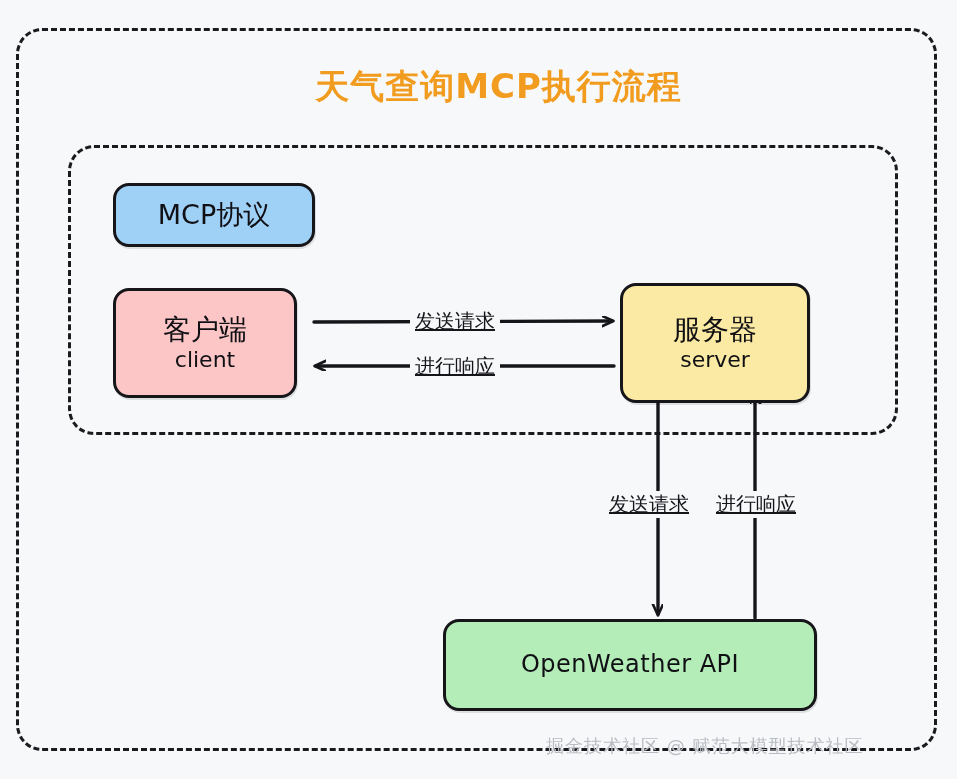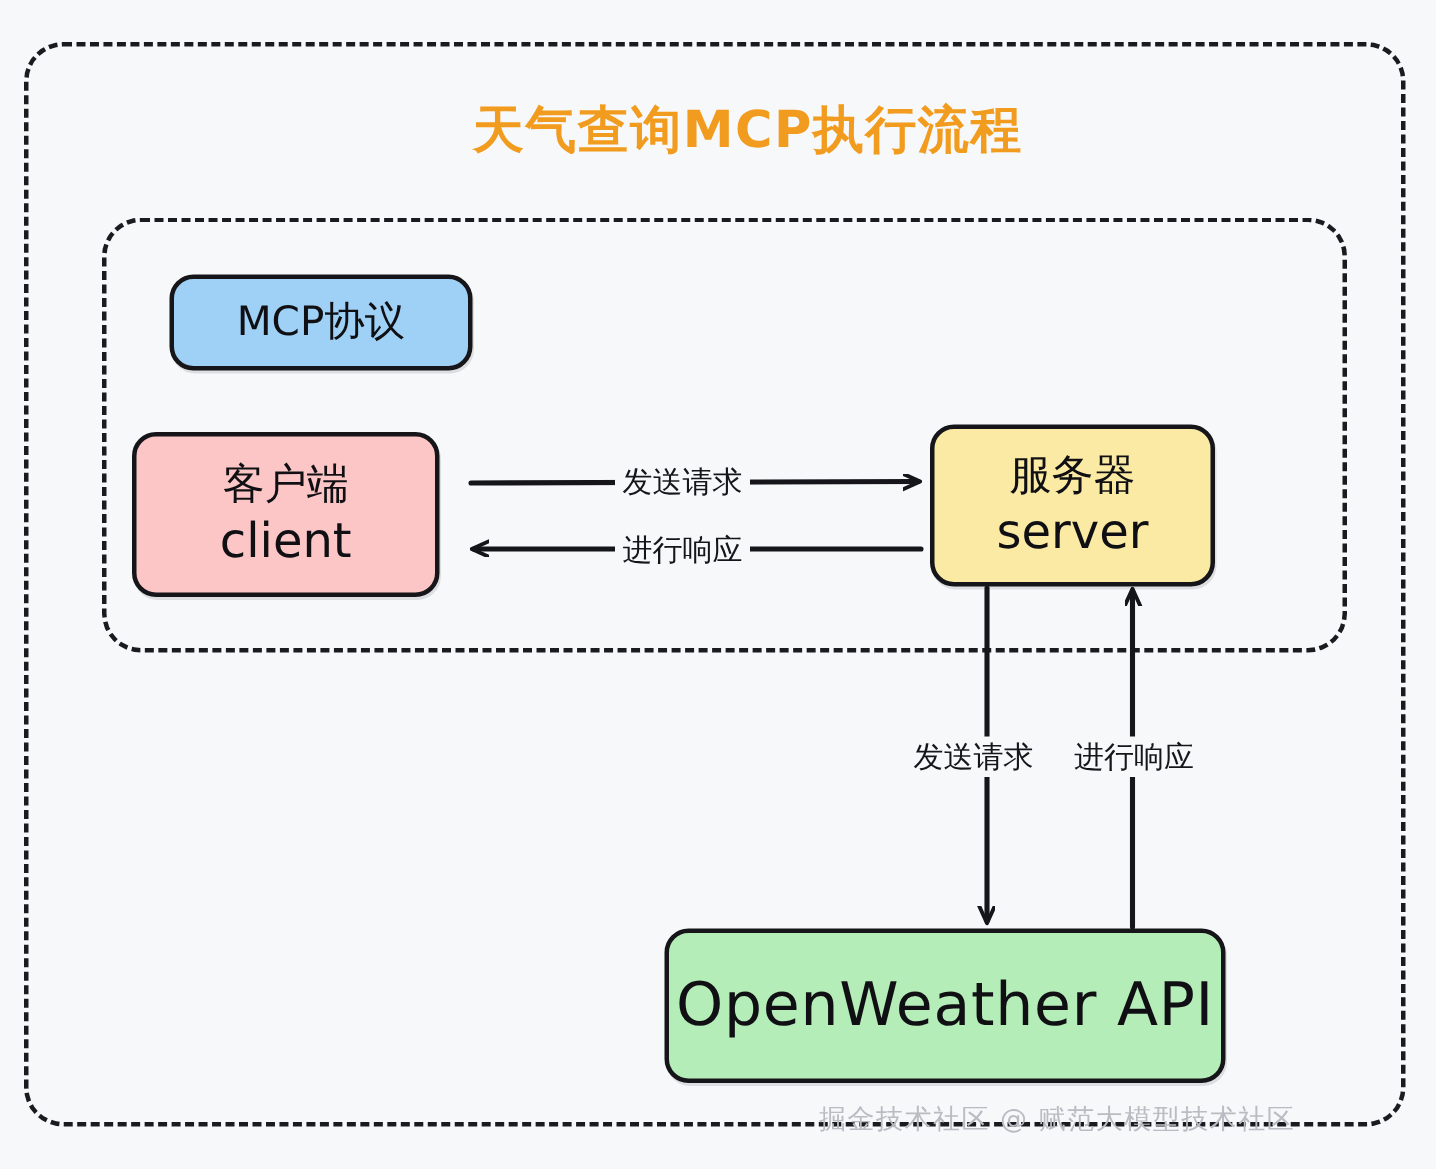--- a/index.html
+++ b/index.html
@@ -65,70 +65,71 @@
     display: flex;
     flex-direction: column;
     align-items: center;
     justify-content: center;
     text-align: center;
     color: #101014;
     line-height: 1.22;
     box-shadow: 1px 2px 0 rgba(0,0,0,0.10);
   }
   .node .line1 { font-size: 28px; }
-  .node .line2 { font-size: 32px; }
+  .node .line2 { font-size: 22px; }
 
   #node-mcp-protocol {
     left: 113px;
     top: 183px;
     width: 202px;
     height: 64px;
     background: #9fd0f5;
     font-size: 27px;
   }
   #node-http-request {
     left: 113px;
     top: 485px;
     width: 243px;
     height: 64px;
     background: #9fd0f5;
     font-size: 27px;
   }
   #node-client {
-    left: 88px;
+    left: 113px;
     top: 288px;
-    width: 205px;
+    width: 184px;
     height: 110px;
     background: #fcc6c6;
   }
   #node-server {
     left: 620px;
     top: 283px;
     width: 190px;
-    height: 108px;
+    height: 120px;
     background: #fbeaa4;
   }
   #node-openweather {
     left: 443px;
     top: 619px;
     width: 374px;
-    height: 103px;
+    height: 92px;
     background: #b5edb8;
-    font-size: 40px;
+    font-size: 24px;
     letter-spacing: 0.5px;
   }
 
   
   .edge-label {
     position: absolute;
     font-size: 20px;
     color: #16161a;
     background: #f7f8fa;
     padding: 0 5px;
     white-space: nowrap;
+    text-decoration: underline;
   }
   #label-send-request-h { left: 410px; top: 308px; }
   #label-respond-h      { left: 410px; top: 353px; }
   #label-send-request-v { left: 604px; top: 491px; }
   #label-respond-v      { left: 711px; top: 491px; }
 
   
   #arrow-layer {
     position: absolute;
     left: 0;

